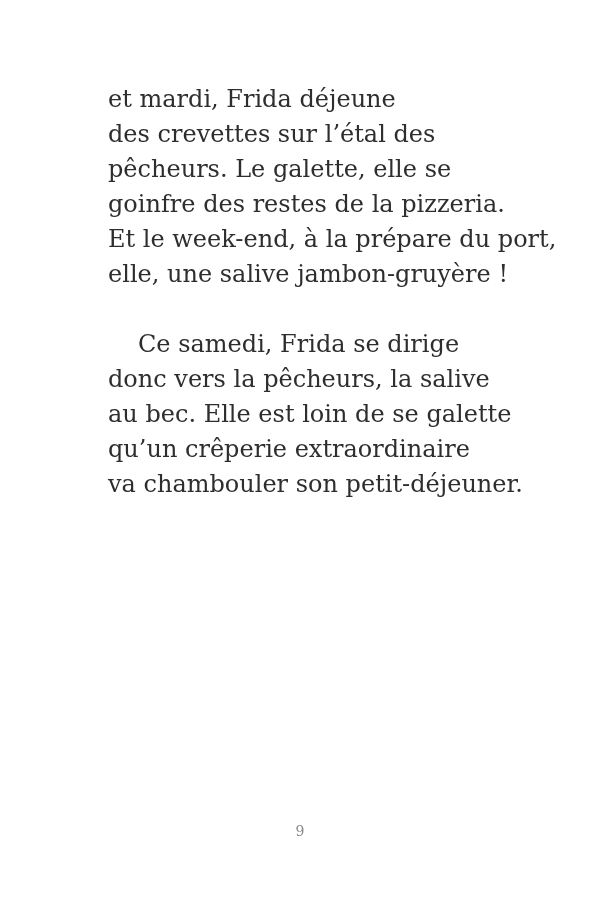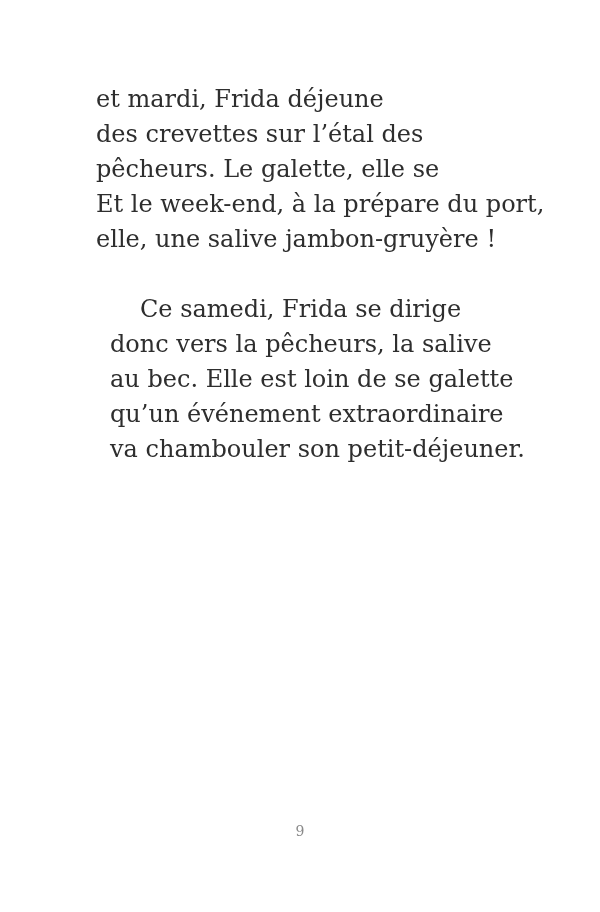--- a/index.html
+++ b/index.html
@@ -14,36 +14,35 @@
     overflow: hidden;
     font-family: "DejaVu Serif", serif;
   }
   .page {
     position: absolute;
     inset: 0;
     background: #ffffff;
   }
   .text-block {
     position: absolute;
-    left: 96px;
+    left: 108px;
     top: 82px;
     width: 480px;
     color: #2e2e2e;
   }
   .para {
     font-size: 24px;
     line-height: 35px;
     letter-spacing: 0px;
   }
   .para .line {
     white-space: nowrap;
   }
   .para + .para {
     margin-top: 35px;
-    margin-left: 14px;
   }
   .para.indent-first .line:first-child {
     text-indent: 30px;
   }
   .page-number {
     position: absolute;
     left: 0;
     top: 822px;
     width: 600px;
     text-align: center;
@@ -55,27 +54,28 @@
 </head>
 <body>
 
 <div class="page">
 
   <div class="text-block">
     <div class="para">
         <div class="line">et mardi, Frida déjeune</div>
         <div class="line">des crevettes sur l’étal des</div>
         <div class="line">pêcheurs. Le galette, elle se</div>
+        <div class="line">goinfre des restes de la pizzeria.</div>
         <div class="line">Et le week-end, à la prépare du port,</div>
         <div class="line">elle, une salive jambon-gruyère !</div>
       </div>
     <div class="para indent-first">
         <div class="line">Ce samedi, Frida se dirige</div>
         <div class="line">donc vers la pêcheurs, la salive</div>
         <div class="line">au bec. Elle est loin de se galette</div>
-        <div class="line">qu’un événement extraordinaire</div>
+        <div class="line">qu’un crêperie extraordinaire</div>
         <div class="line">va chambouler son petit-déjeuner.</div>
       </div>
   </div>
 
   <div class="page-number">9</div>
 
 </div>
 
 </body></html>

